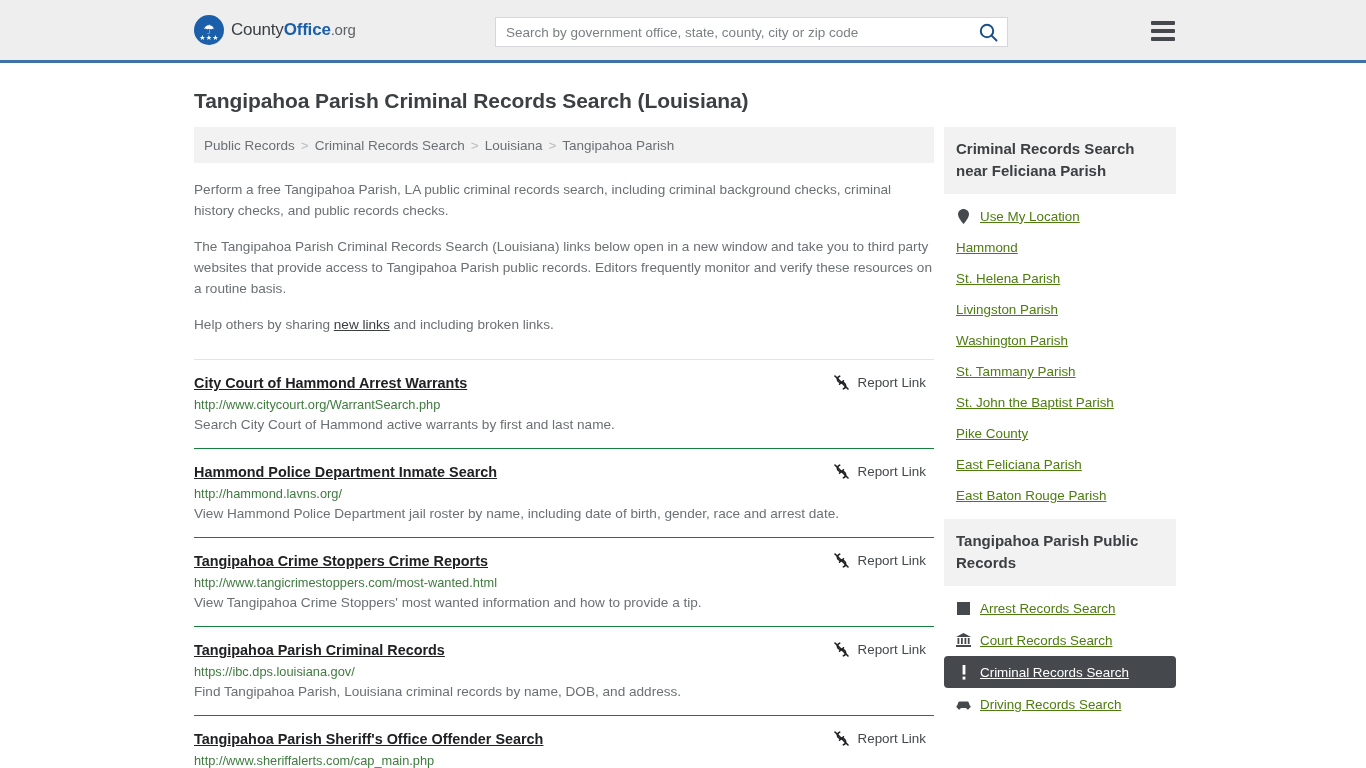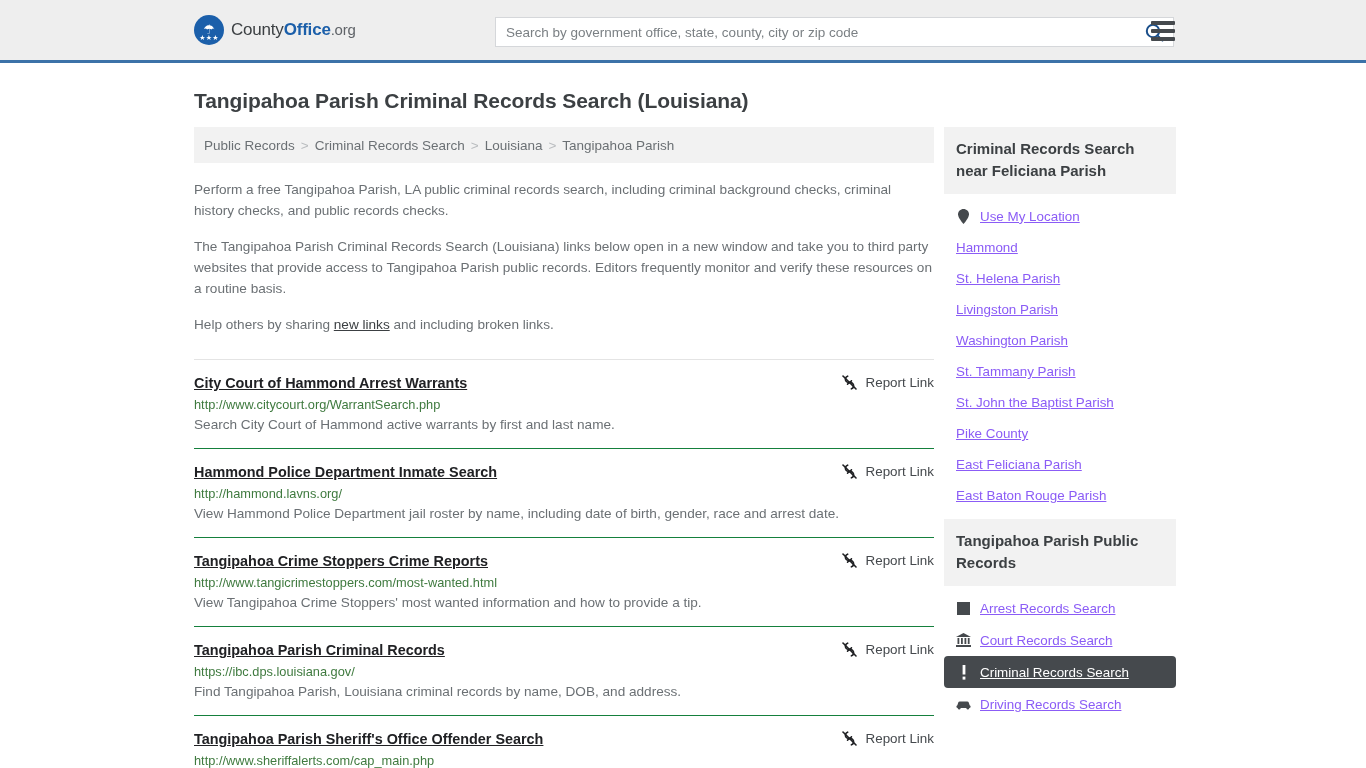--- a/index.html
+++ b/index.html
@@ -43,21 +43,21 @@
   }
   .logo-text {
     font-size: 17px; color: #3c4043; letter-spacing: -.2px; white-space: nowrap;
   }
   .logo-text .bold { font-weight: bold; color: #1b5faa; }
   .logo-text .dotorg { color: #5f6368; font-size: 15px; }
 
   .search-wrap {
     position: absolute;
     left: 495px; top: 17px;
-    width: 679px; height: 30px;
+    width: 513px; height: 30px;
     background: #ffffff;
     border: 1px solid #d5d7da;
     display: flex; align-items: center;
   }
   .search-input {
     border: none; outline: none; background: transparent;
     flex: 1; height: 100%;
     padding: 0 10px;
     font-family: "Liberation Sans", sans-serif;
     font-size: 13.5px;
@@ -140,21 +140,21 @@
     word-break: break-all;
   }
   .result-desc {
     font-size: 13.6px;
     line-height: 22px;
     color: #6b7074;
     max-width: 690px;
   }
   .report-link {
     position: absolute;
-    right: 0; top: 14px;
+    right: 8px; top: 14px;
     display: flex; align-items: center; gap: 8px;
     cursor: pointer;
     text-decoration: none;
   }
   .report-link .label {
     font-size: 13.4px;
     color: #45494d;
     white-space: nowrap;
   }
 
@@ -171,21 +171,21 @@
   .side-list { padding: 6px 0 0 0; }
   .side-item {
     display: flex; align-items: center;
     gap: 9px;
     padding: 8px 12px;
     text-decoration: none;
     border-radius: 4px;
   }
   .side-item .txt {
     font-size: 13.4px;
-    color: #8b5cf6;
+    color: #4d7c0f;
     text-decoration: underline;
     white-space: nowrap;
   }
   .side-item.active { background: #45494d; }
   .side-item.active .txt { color: #ffffff; }
   .side-icon {
     width: 15px; height: 16px; flex: none;
     display: flex; align-items: center; justify-content: center;
   }
   .plain-item { padding-left: 12px; }

